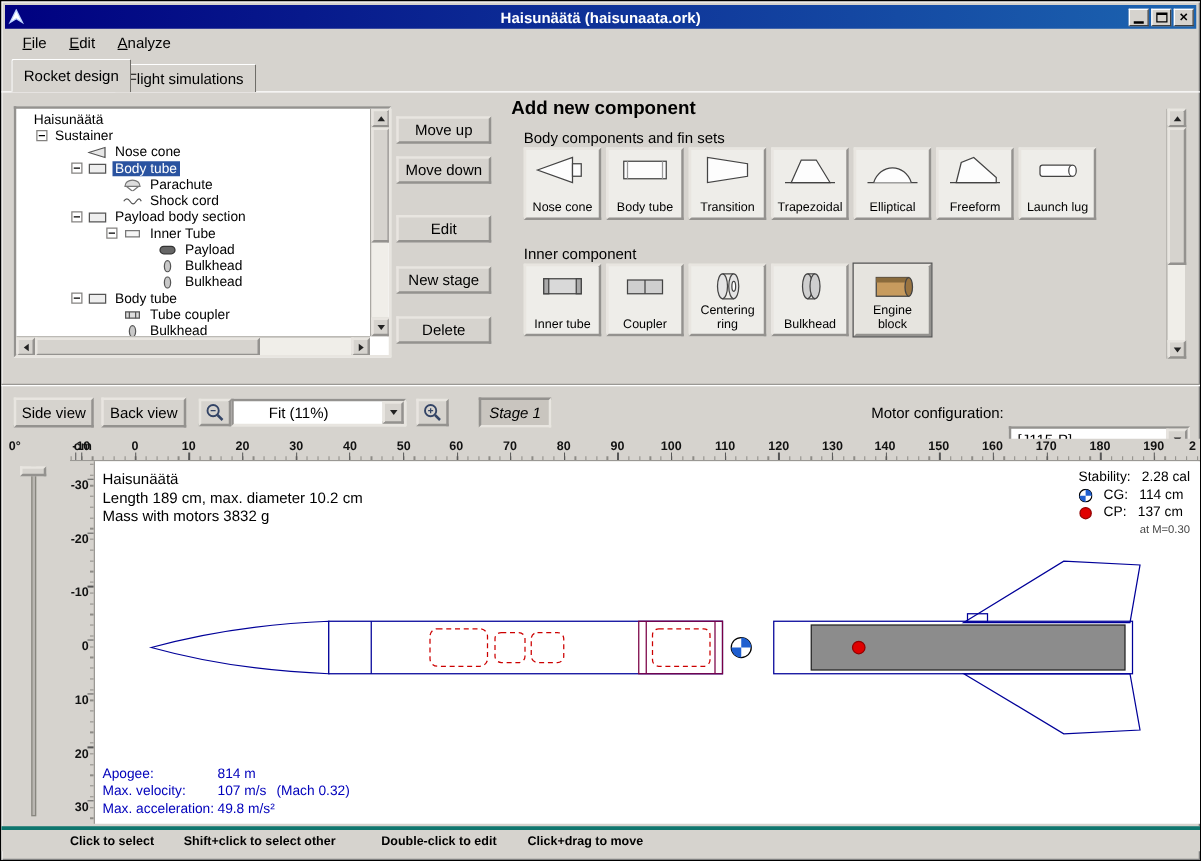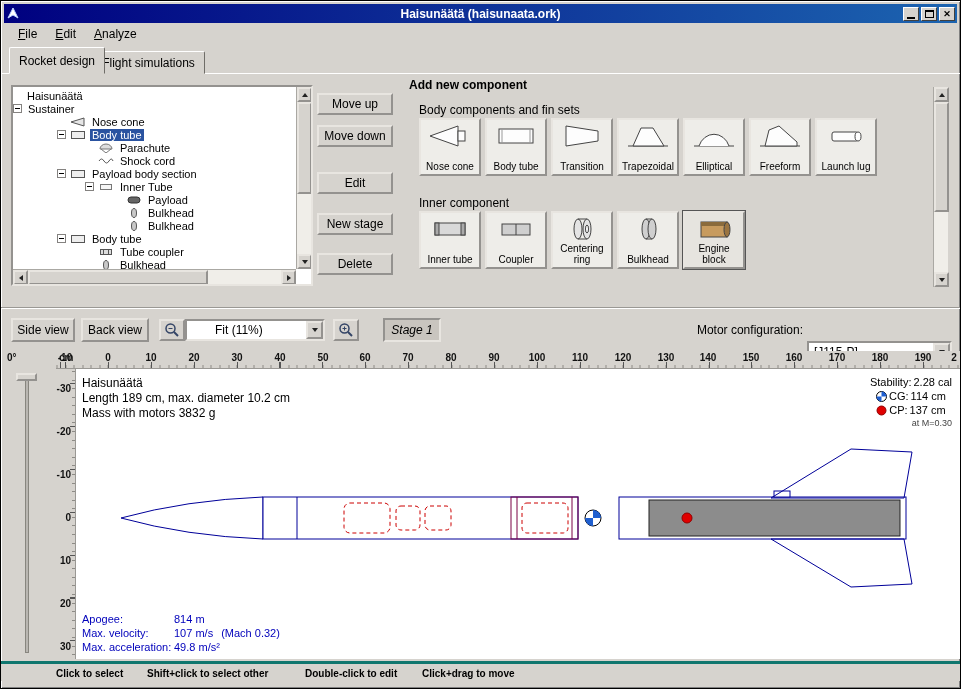--- a/index.html
+++ b/index.html
@@ -63,21 +63,21 @@
   .sb-h { background: #f0eee9; border-top: 1px solid #aaa8a3; }
   .sb-btn { width: 15px; height: 15px; background: #d6d3ce; border: 2px outset #e8e5e0;
             display: flex; align-items: center; justify-content: center; }
   .sb-thumb { background: #d6d3ce; border: 2px outset #e8e5e0; position: absolute; }
   .tri-up   { width: 0; height: 0; border: 3px solid transparent; border-bottom: 4px solid #222; margin-top: -3px; }
   .tri-down { width: 0; height: 0; border: 3px solid transparent; border-top: 4px solid #222; margin-bottom: -3px; }
   .tri-left { width: 0; height: 0; border: 3px solid transparent; border-right: 4px solid #222; margin-left: -3px; }
   .tri-right{ width: 0; height: 0; border: 3px solid transparent; border-left: 4px solid #222; margin-right: -3px; }
 
   
-  .ac-title { font-size: 12px; font-weight: bold; }
+  .ac-title { font-size: 15px; font-weight: bold; }
   .ac-section { font-size: 12px; }
   .card-row { display: flex; gap: 4px; }
   .card { width: 62px; height: 58px; background: #eeede9; border: 2px outset #e8e5e0;
           display: flex; flex-direction: column; align-items: center;
           padding: 3px 1px 2px; }
   .card.focused { outline: 1px solid #555; outline-offset: 0; background: #e6e4df; }
   .c-label { font-size: 10px; line-height: 11px; text-align: center; margin-top: auto; }
 
   
   .combo { background: #fff; border: 2px inset #e8e5e0; font-size: 12px;
@@ -111,21 +111,21 @@
                repeating-linear-gradient(to bottom, #8d8b86 0 1px, transparent 1px 8.58px);
              background-size: 5px 100%, 3px 100%;
              background-position: right 14px, right 2px;
              background-repeat: repeat-y; }
   .canvas-content { left: 75px; top: 368px; width: 886px; height: 290px; background: #fff;
                     overflow: hidden; }
   .info-block { position: absolute; left: 6px; top: 7px; font-size: 12px; line-height: 15px;
                 color: #000; }
   .stability-block { position: absolute; right: 10px; top: 6px; font-size: 11px;
                      color: #000; }
-  .stab-row { display: flex; justify-content: center; align-items: center; gap: 2px;
+  .stab-row { display: flex; justify-content: flex-start; align-items: center; gap: 9px;
               height: 14px; }
   .mach-note { font-size: 9px; color: #444; text-align: right; margin-top: 1px; }
   .flight-block { position: absolute; left: 6px; top: 243px; font-size: 11px;
                   line-height: 14px; color: #0000bb; }
   .flight-row { display: flex; }
   .flight-label { width: 92px; }
   .flight-mach { margin-left: 8px; }
 
   
   .rot-label { left: 6px; top: 351px; font-size: 10px; font-weight: bold; color: #111; }
@@ -178,21 +178,21 @@
     <span>Flight simulations</span>
   </div>
 
   <div class="abs tree">
     <div class="tree-rows">
 
       <div class="tree-row" style="padding-left:12px">
         <span class="t-label">Haisunäätä</span>
       </div>
 
-      <div class="tree-row" style="">
+      <div class="tree-row" style="padding-left:16px">
         <span class="expander"></span>
         <span class="t-label">Sustainer</span>
       </div>
 
       <div class="tree-row" style="padding-left:44px">
         <span class="t-spacer"></span>
         <span class="t-icon">
           <svg width="16" height="10">
               <polygon points="1,5 14,1 14,9" fill="#e6e6e6" stroke="#555"></polygon>
             </svg>

